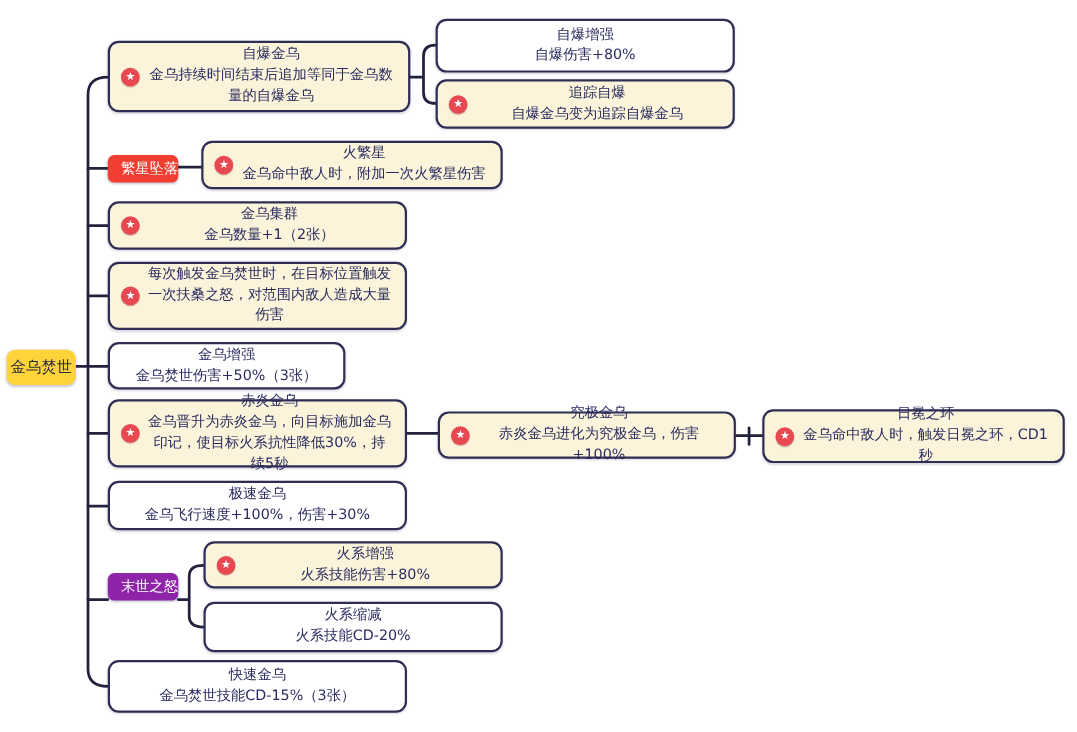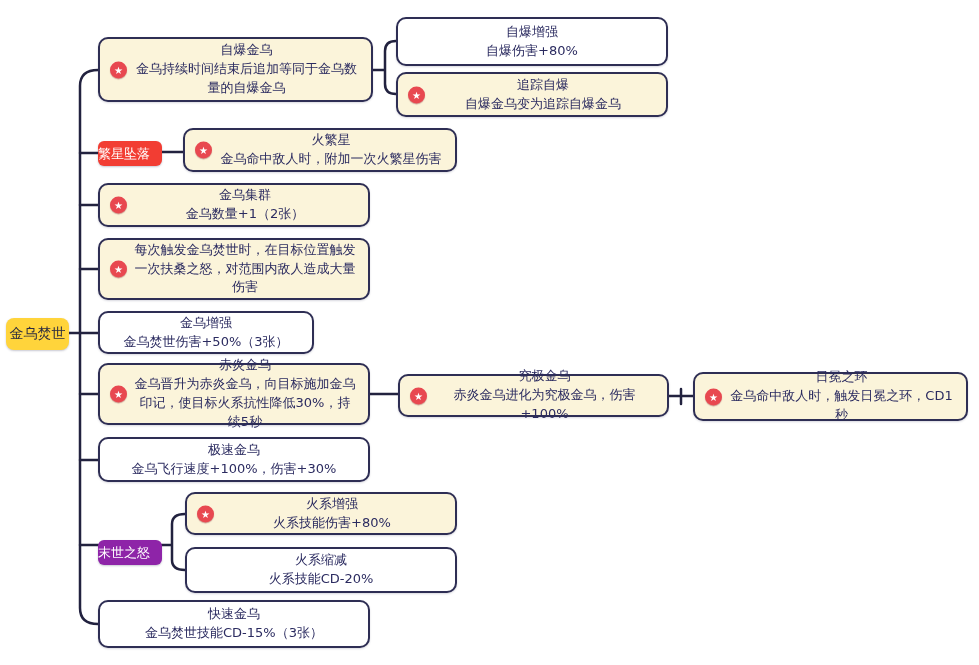--- a/index.html
+++ b/index.html
@@ -23,21 +23,21 @@
   .node-title{font-size:13px;line-height:1.45;font-weight:400;}
   .node-body{font-size:13px;line-height:1.45;}
   .star{
     position:absolute;left:10px;top:50%;transform:translateY(-50%);
     width:17px;height:17px;border-radius:50%;background:#e84850;
     color:#ffffff;font-size:10px;line-height:17px;text-align:center;
     box-shadow:0 1px 1px rgba(120,20,30,.35);
   }
   .pill{
     position:absolute;box-sizing:border-box;border-radius:6px;
-    display:flex;align-items:center;justify-content:flex-start;
+    display:flex;align-items:center;justify-content:flex-end;
     color:#ffffff;font-size:13px;line-height:1;
     box-shadow:0 1px 2px rgba(40,40,80,.25);
   }
   .pill.red{background:#f23d33;}
   .pill.purple{background:#8e24a8;}
   .root{
     position:absolute;box-sizing:border-box;border-radius:8px;
     background:#ffd43b;display:flex;align-items:center;justify-content:center;
     color:#2b2b40;font-size:14px;box-shadow:0 1px 2px rgba(40,40,80,.25);
   }
@@ -104,21 +104,21 @@
     <span class="star">★</span>
     <div class="node-title">赤炎金乌</div>
     <div class="node-body">金乌晋升为赤炎金乌，向目标施加金乌印记，使目标火系抗性降低30%，持续5秒</div>
   </div>
 
   <div class="node white plain" style="left:98px;top:437px;width:272px;height:45px">
     <div class="node-title">极速金乌</div>
     <div class="node-body">金乌飞行速度+100%，伤害+30%</div>
   </div>
 
-  <div class="pill purple" style="left:98px;top:540px;width:64px;height:25px">
+  <div class="pill purple" style="left:98px;top:521px;width:64px;height:25px">
     <span>末世之怒</span>
   </div>
 
   <div class="node white plain" style="left:98px;top:600px;width:272px;height:48px">
     <div class="node-title">快速金乌</div>
     <div class="node-body">金乌焚世技能CD-15%（3张）</div>
   </div>
 
   <div class="node white plain" style="left:396px;top:17px;width:272px;height:49px">
     <div class="node-title">自爆增强</div>

